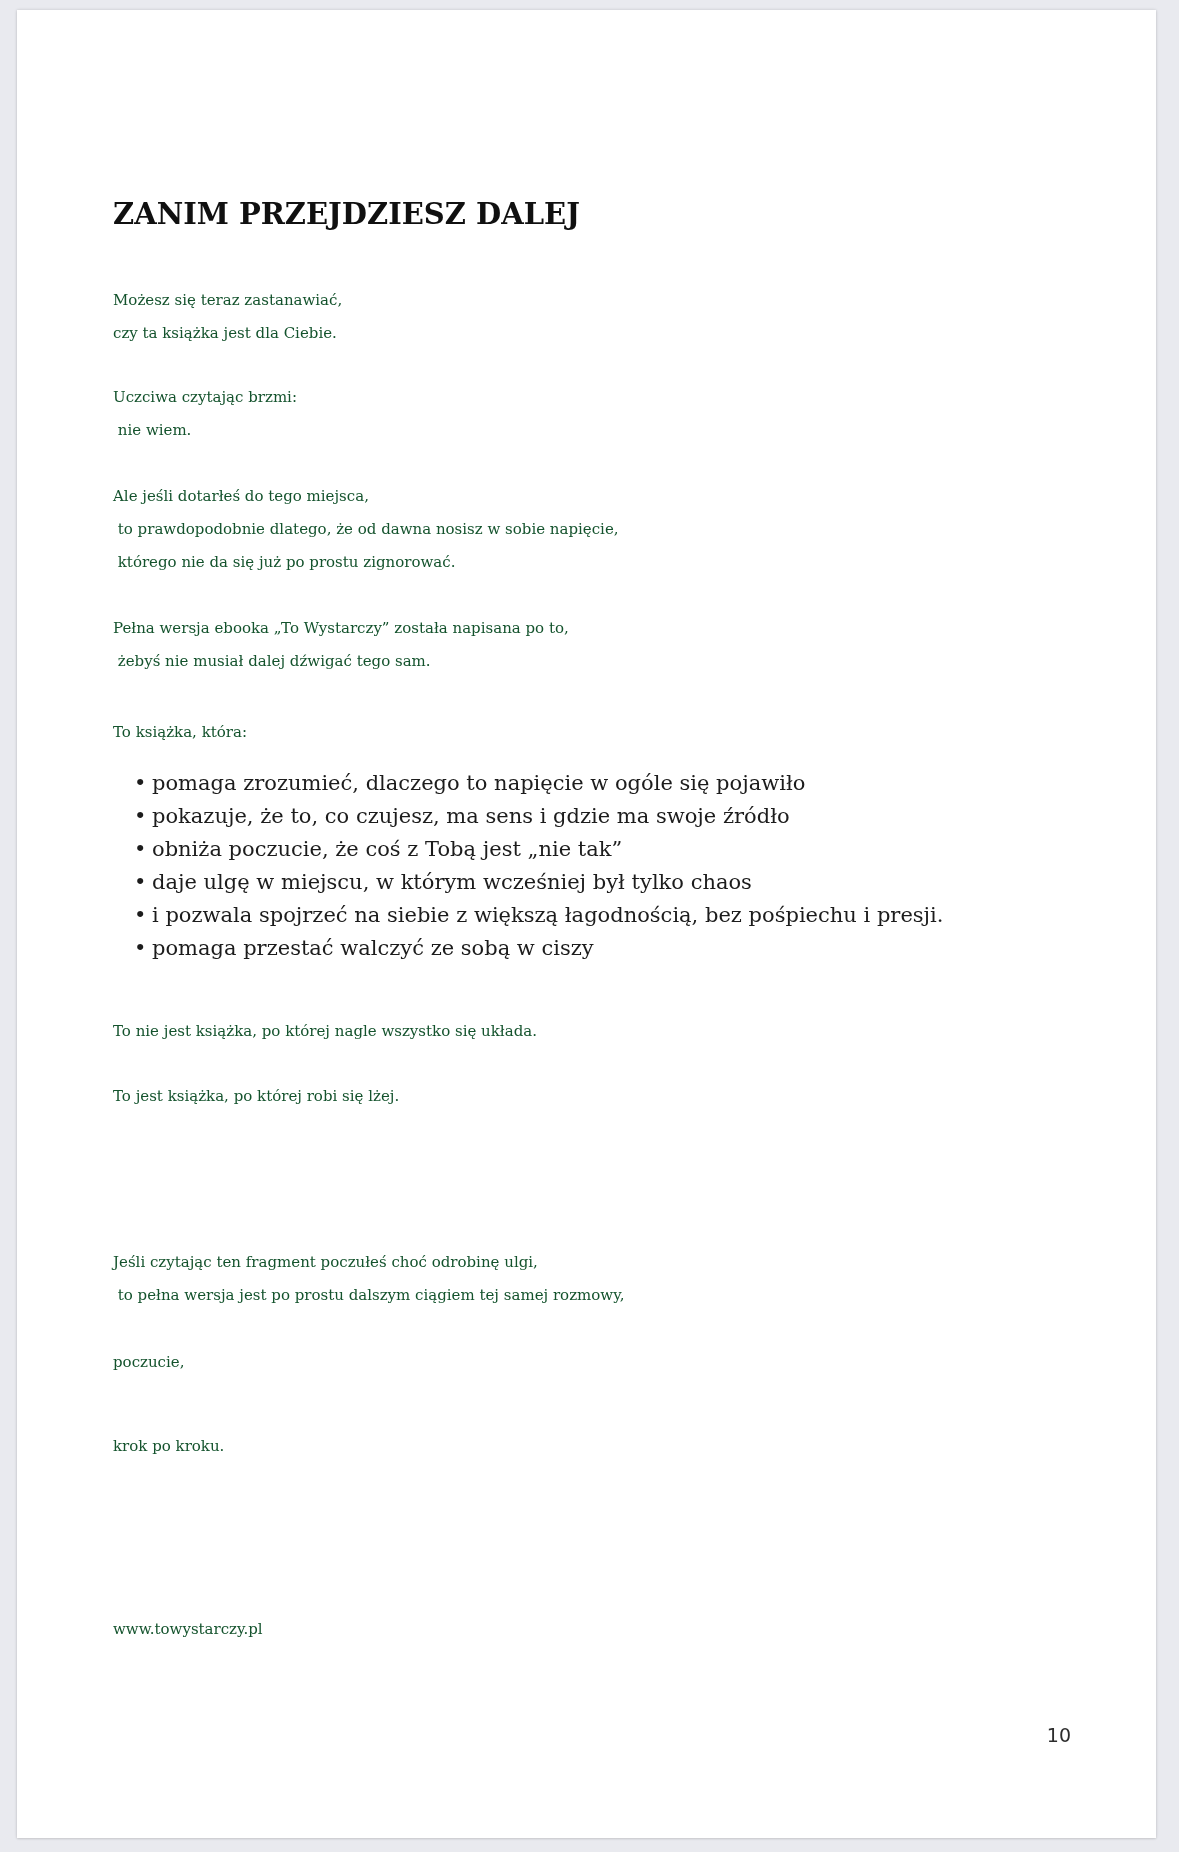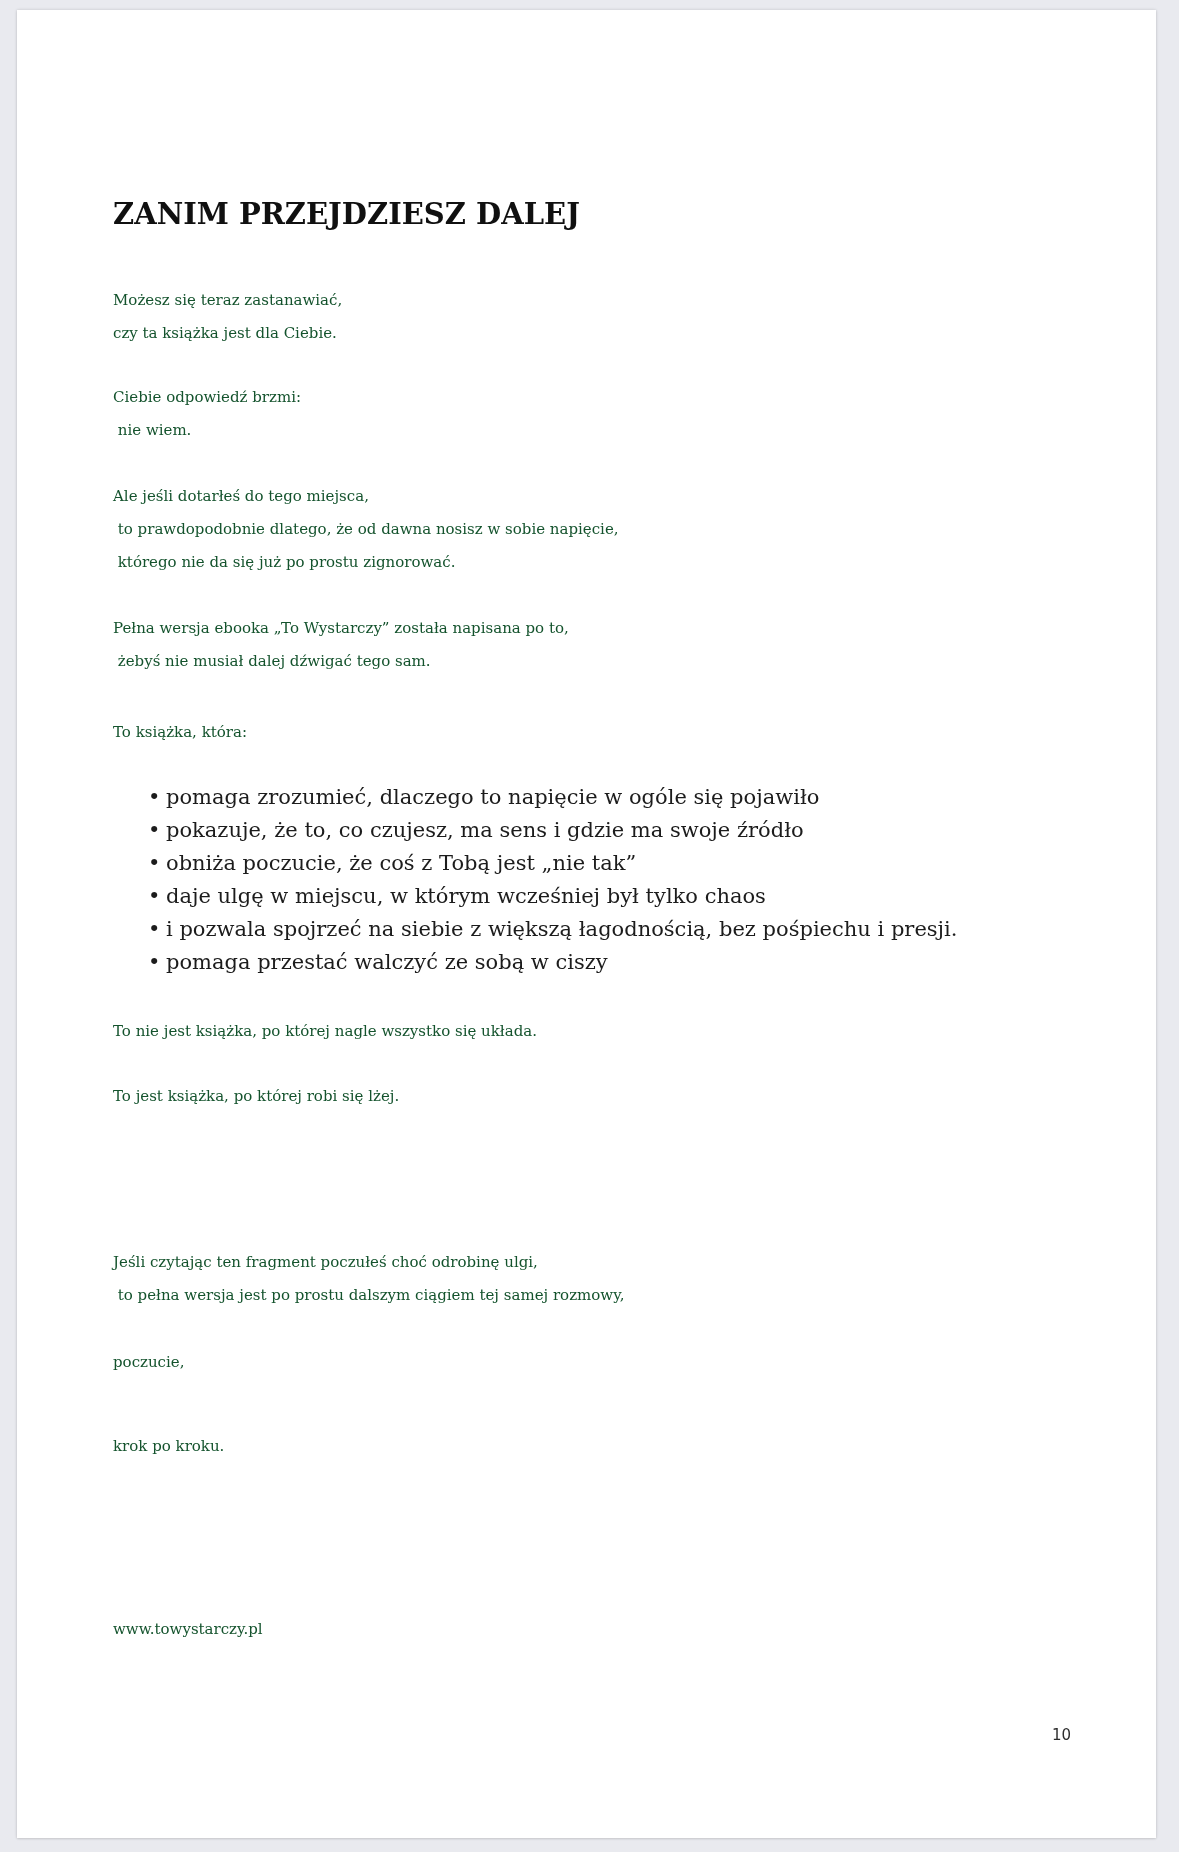--- a/index.html
+++ b/index.html
@@ -35,21 +35,21 @@
   .doc-title {
     font-weight: bold;
     font-size: 29px;
     line-height: 36px;
     color: #101010;
   }
   ul.bullets {
     position: absolute;
     left: 96px;
     top: 757px;
-    margin: 14px;
+    margin: 0;
     padding: 0;
     list-style: none;
     max-width: 1000px;
   }
   ul.bullets li {
     position: relative;
     padding-left: 39px;
     color: #1c1c1c;
     font-size: 21px;
     line-height: 33px;
@@ -59,36 +59,36 @@
     content: "\2022";
     position: absolute;
     left: 21px;
     top: 0;
   }
   .page-number {
     position: absolute;
     top: 1712px;
     right: 85px;
     font-family: "DejaVu Sans", "Liberation Sans", sans-serif;
-    font-size: 15px;
+    font-size: 19px;
     line-height: 26px;
     color: #2d2d2d;
   }
 </style>
 </head>
 <body>
 
 <div class="page">
 
   <h1 class="block doc-title" style="top:149px;margin-top:37px;">ZANIM PRZEJDZIESZ DALEJ</h1>
 
   <p class="block" style="top:259px;">Możesz się teraz zastanawiać,
 czy ta książka jest dla Ciebie.</p>
 
-  <p class="block" style="top:356px;">Ciebie odpowiedź brzmi:
+  <p class="block" style="top:356px;">Uczciwa czytając brzmi:
  nie wiem.</p>
 
   <p class="block" style="top:455px;">Ale jeśli dotarłeś do tego miejsca,
  to prawdopodobnie dlatego, że od dawna nosisz w sobie napięcie,
  którego nie da się już po prostu zignorować.</p>
 
   <p class="block" style="top:587px;">Pełna wersja ebooka „To Wystarczy” została napisana po to,
  żebyś nie musiał dalej dźwigać tego sam.</p>
 
   <p class="block" style="top:691px;">To książka, która:</p>

